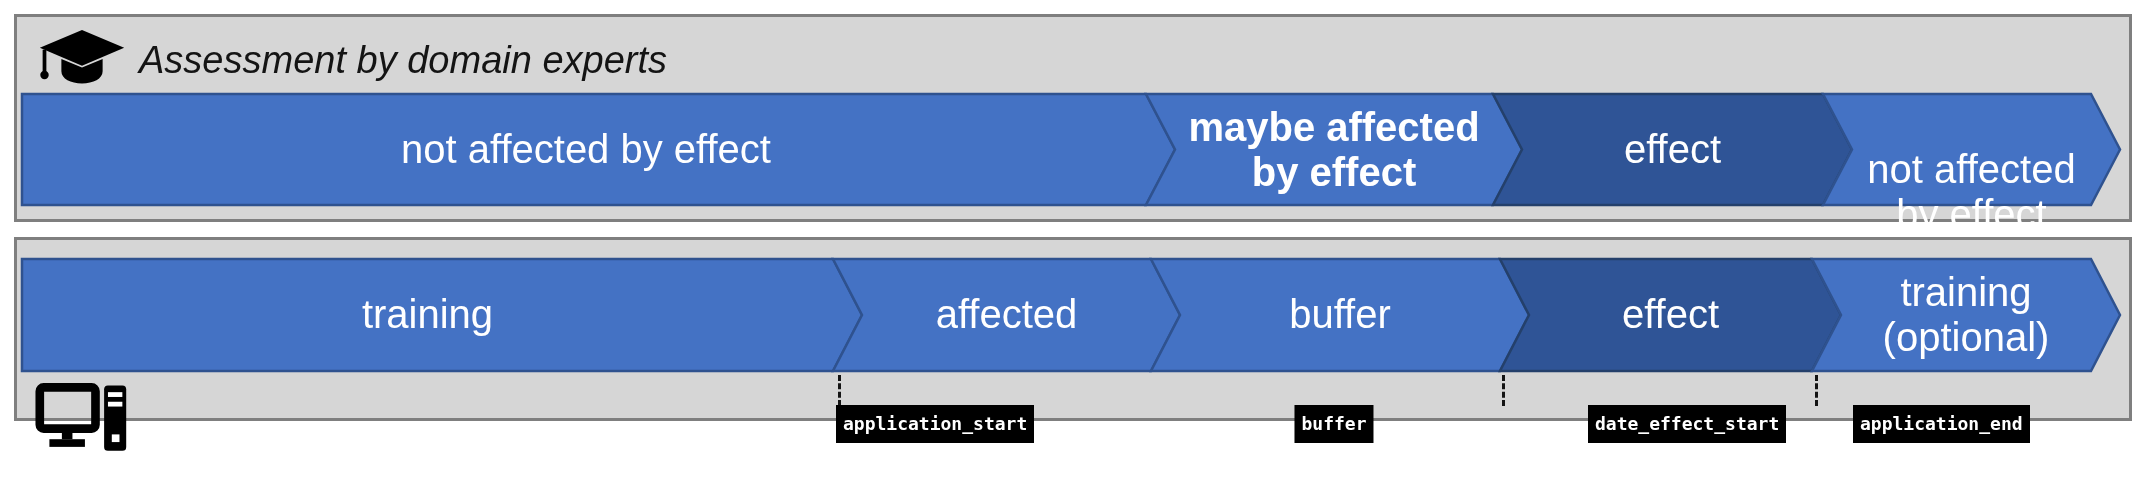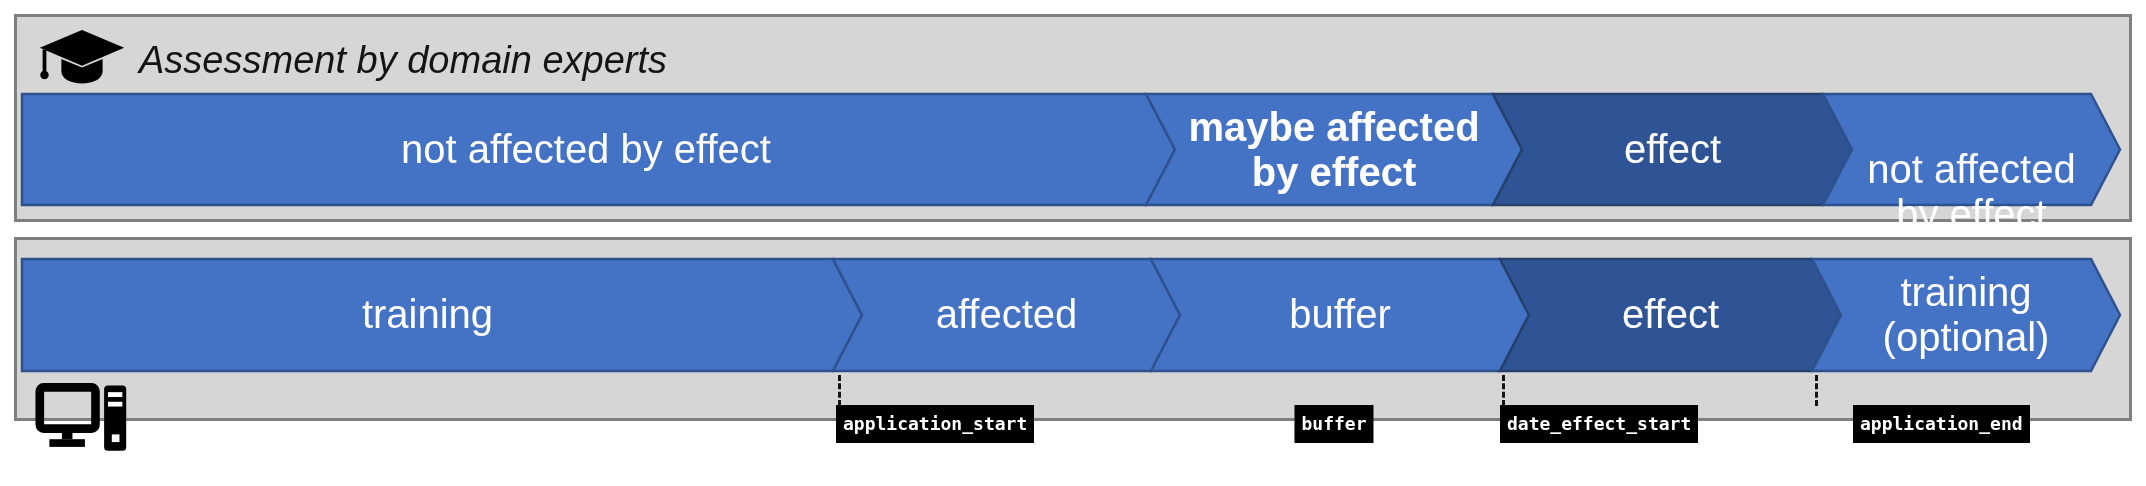--- a/index.html
+++ b/index.html
@@ -71,17 +71,17 @@
     <rect x="72" y="2" width="23" height="68" rx="4" fill="#000"></rect>
     <rect x="76" y="9" width="15" height="5" fill="#fff"></rect>
     <rect x="76" y="19" width="15" height="5" fill="#fff"></rect>
     <rect x="80" y="53" width="8" height="8" fill="#fff"></rect>
   </svg>
   <div id="milestone-layer">
       <div class="dash" style="left: 821px;"></div>
       <div class="milestone" style="left: 819px;">application_start</div>
       <div class="milestone center" style="left: 1317px;">buffer</div>
       <div class="dash" style="left: 1485px;"></div>
-      <div class="milestone" style="left: 1483px;">date_effect_start</div>
+      <div class="milestone" style="left: 1571px;">date_effect_start</div>
       <div class="dash" style="left: 1798px;"></div>
       <div class="milestone" style="left: 1836px;">application_end</div>
     </div>
 </div>
 
 </body></html>

